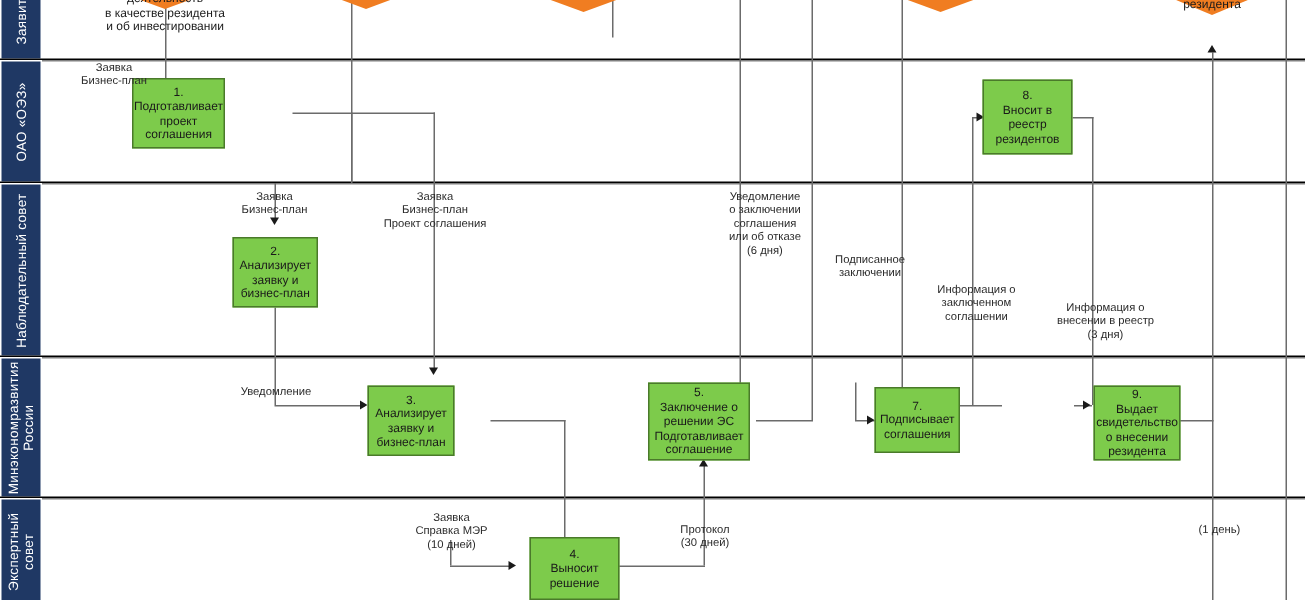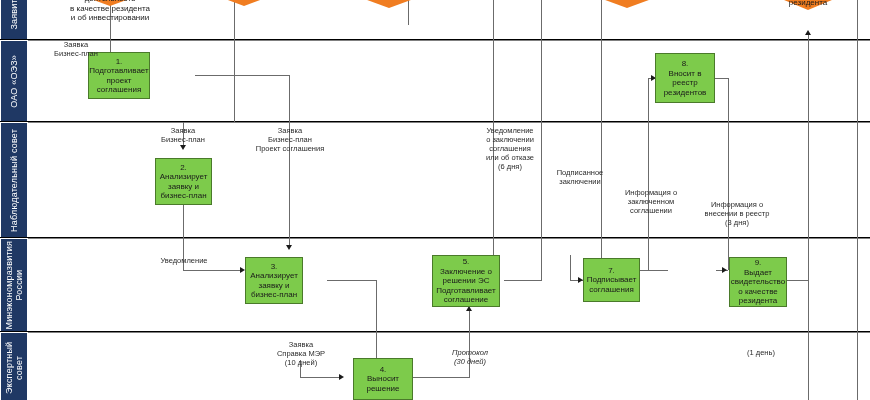--- a/index.html
+++ b/index.html
@@ -228,45 +228,45 @@
 
   <div class="proc" style="left:655px;top:53px;width:60px;height:50px;">
     <span><span>8.</span><br><span>Вносит в
 реестр
 резидентов</span></span>
   </div>
 
   <div class="proc" style="left:729px;top:257px;width:58px;height:50px;">
     <span><span>9.</span><br><span>Выдает
 свидетельство
-о качестве
+о внесении
 резидента</span></span>
   </div>
 
   <div class="note" style="left:40px;top:40px;width:72px;">Заявка
 Бизнес-план</div>
   <div class="note" style="left:147px;top:126px;width:72px;">Заявка
 Бизнес-план</div>
   <div class="note" style="left:240px;top:126px;width:100px;">Заявка
 Бизнес-план
 Проект соглашения</div>
   <div class="note" style="left:148px;top:256px;width:72px;">Уведомление</div>
   <div class="note" style="left:265px;top:340px;width:72px;"><span>Заявка
 Справка МЭР
 (10 дней)</span></div>
-  <div class="note" style="left:434px;top:348px;width:72px;font-style:italic;"><span>Протокол
+  <div class="note" style="left:434px;top:348px;width:72px;"><span>Протокол
 (30 дней)</span></div>
   <div class="note" style="left:470px;top:126px;width:80px;">Уведомление
 о заключении
 соглашения
 или об отказе
 (6 дня)</div>
   <div class="note" style="left:541px;top:168px;width:78px;">Подписанное
 заключении</div>
   <div class="note" style="left:612px;top:188px;width:78px;">Информация о
 заключенном
 соглашении</div>
   <div class="note" style="left:687px;top:200px;width:100px;">Информация о
 внесении в реестр
 (3 дня)</div>
-  <div class="note" style="left:736px;top:348px;width:50px;">(1 день)</div>
+  <div class="note" style="left:788px;top:348px;width:50px;">(1 день)</div>
 
 </div>
 
 </body></html>

